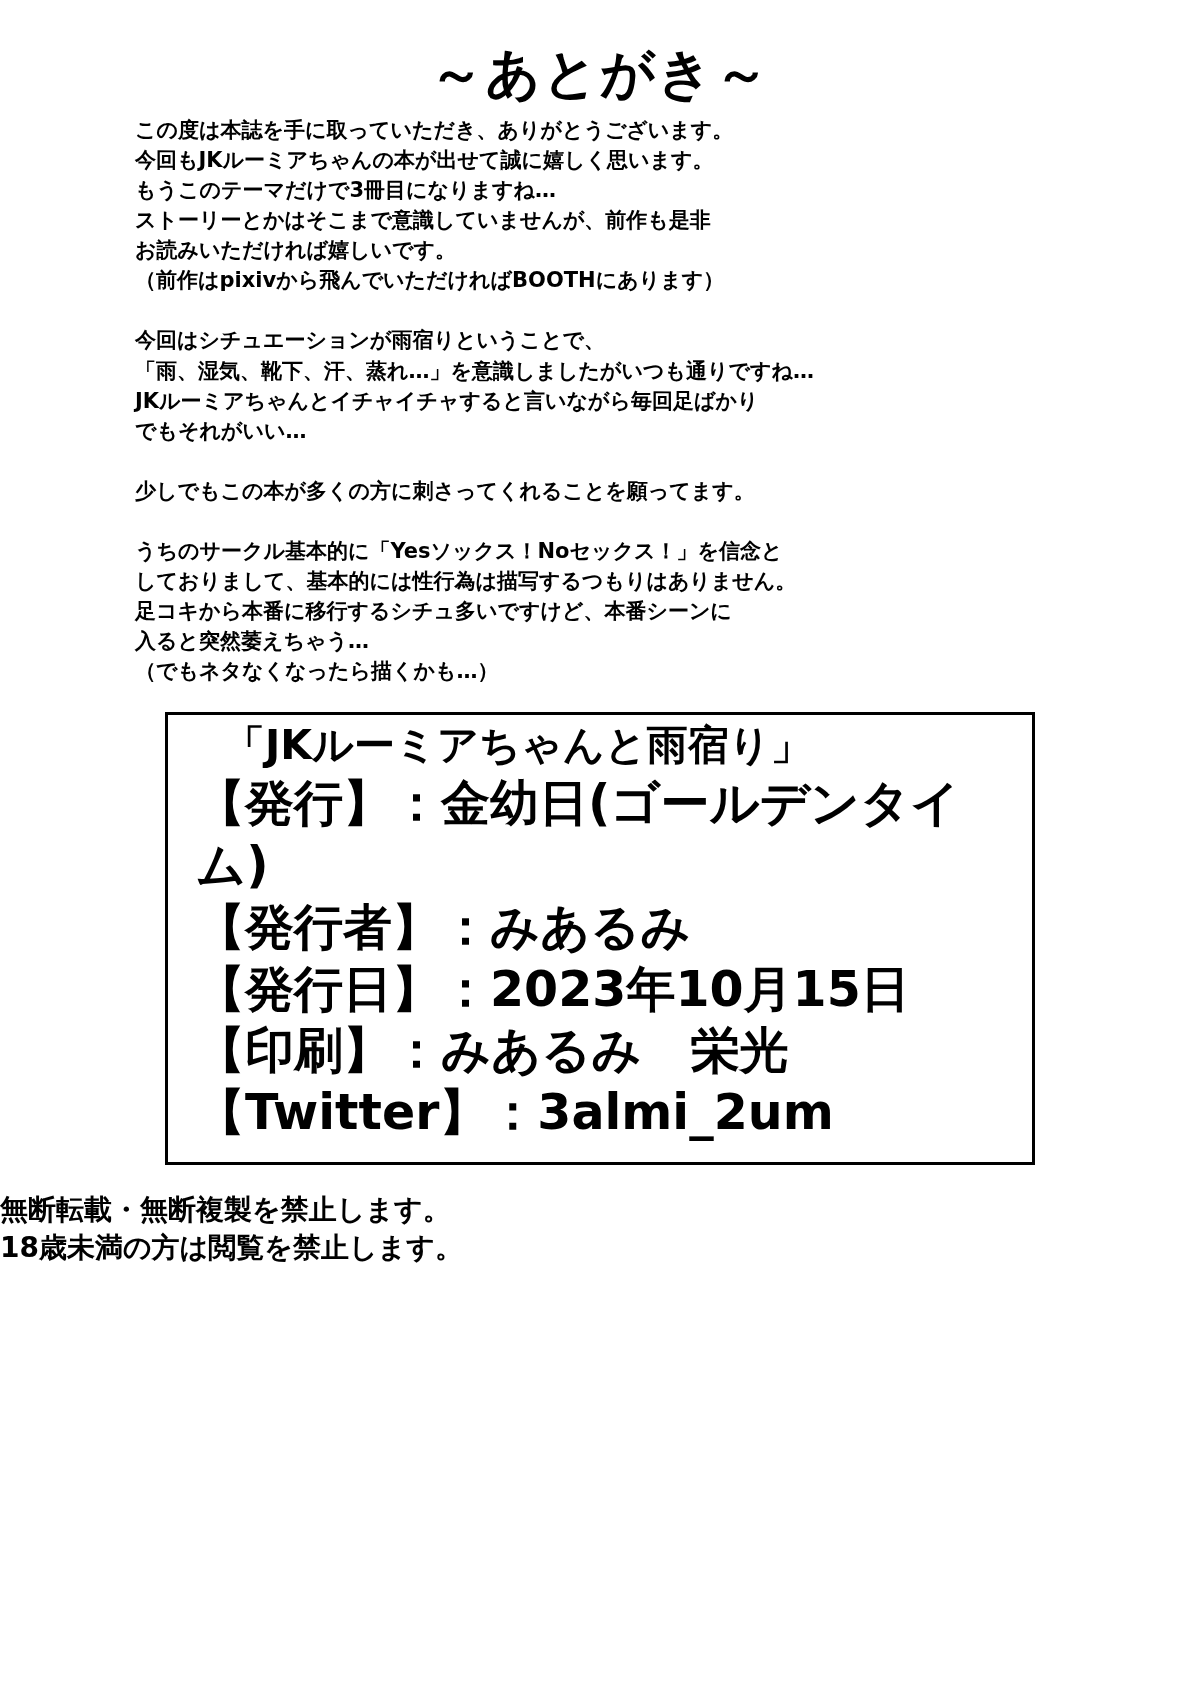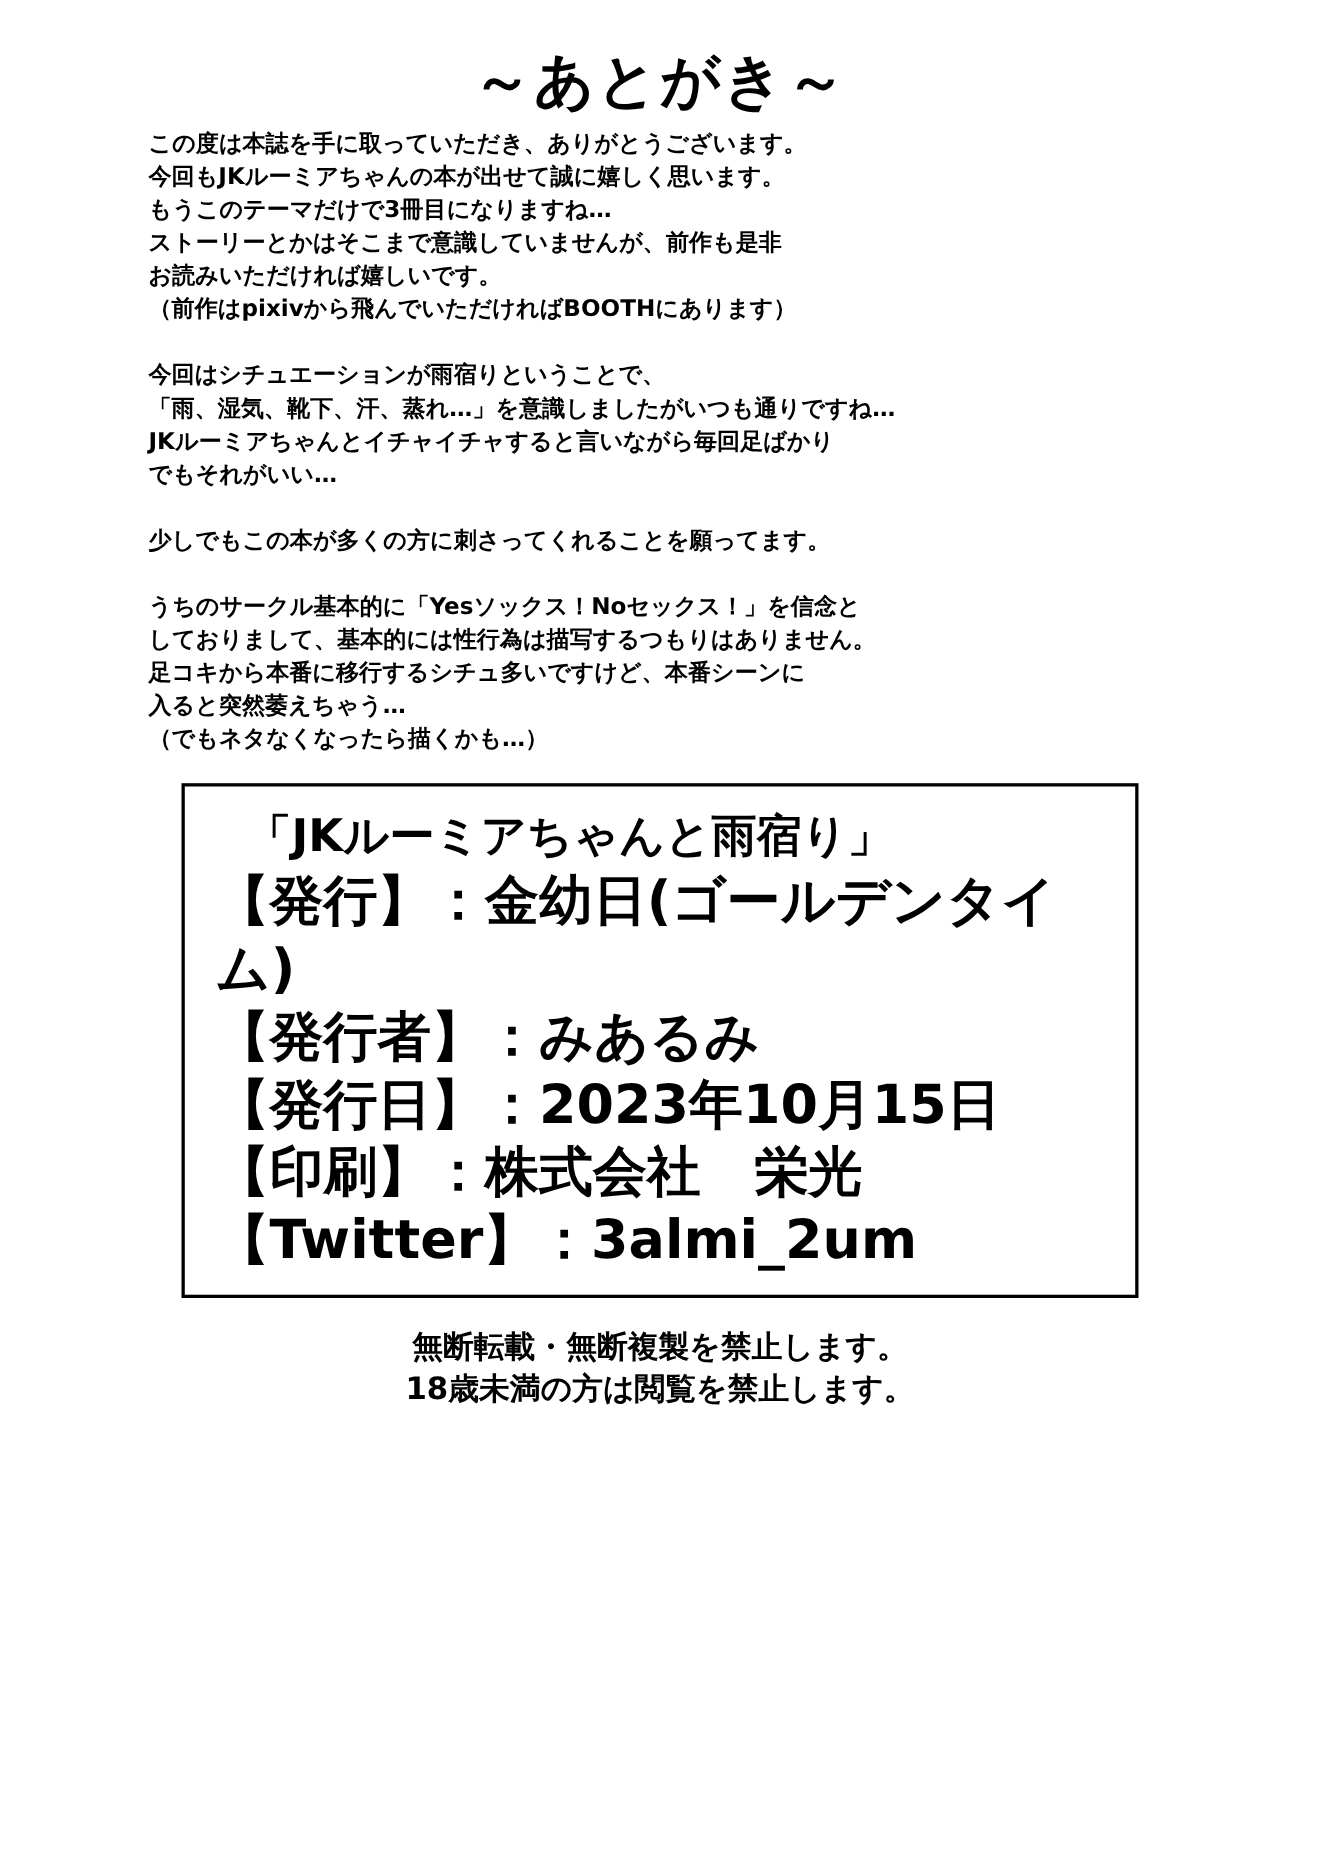--- a/index.html
+++ b/index.html
@@ -45,40 +45,40 @@
     margin: 12px 0 30px 0;
     white-space: pre-wrap;
   }
   .para:last-child { margin-bottom: 0; }
 
   .info-box {
     margin: 26px auto 0 auto;
     width: 870px;
     border: 3px solid #000;
     box-sizing: border-box;
-    padding: 20px 22px 18px 28px;
+    padding: 5px 22px 18px 28px;
   }
   .info-title {
     font-size: 41px;
     font-weight: 900;
     line-height: 1.26;
     margin: 0 0 2px 0;
     text-align: left;
     padding-left: 28px;
   }
   .info-line {
     font-size: 49px;
     font-weight: 900;
     line-height: 1.26;
     margin: 0;
     white-space: pre-wrap;
   }
   .footer {
     margin-top: 26px;
-    text-align: center;
+    text-align: left;
   }
   .footer-line {
     font-size: 28px;
     font-weight: 900;
     line-height: 1.35;
     margin: 0;
   }
 </style>
 </head>
 <body>
@@ -104,21 +104,21 @@
 足コキから本番に移行するシチュ多いですけど、本番シーンに
 入ると突然萎えちゃう…
 （でもネタなくなったら描くかも…）</p>
   </div>
 
   <div class="info-box">
     <p class="info-title">「JKルーミアちゃんと雨宿り」</p>
     <p class="info-line">【発行】：金幼日(ゴールデンタイム)</p>
     <p class="info-line">【発行者】：みあるみ</p>
     <p class="info-line">【発行日】：2023年10月15日</p>
-    <p class="info-line">【印刷】：株式会社　栄光</p>
+    <p class="info-line">【印刷】：みあるみ　栄光</p>
     <p class="info-line">【Twitter】：3almi_2um</p>
   </div>
 
   <div class="footer">
     <p class="footer-line">無断転載・無断複製を禁止します。</p>
     <p class="footer-line">18歳未満の方は閲覧を禁止します。</p>
   </div>
 
 </div>
 

